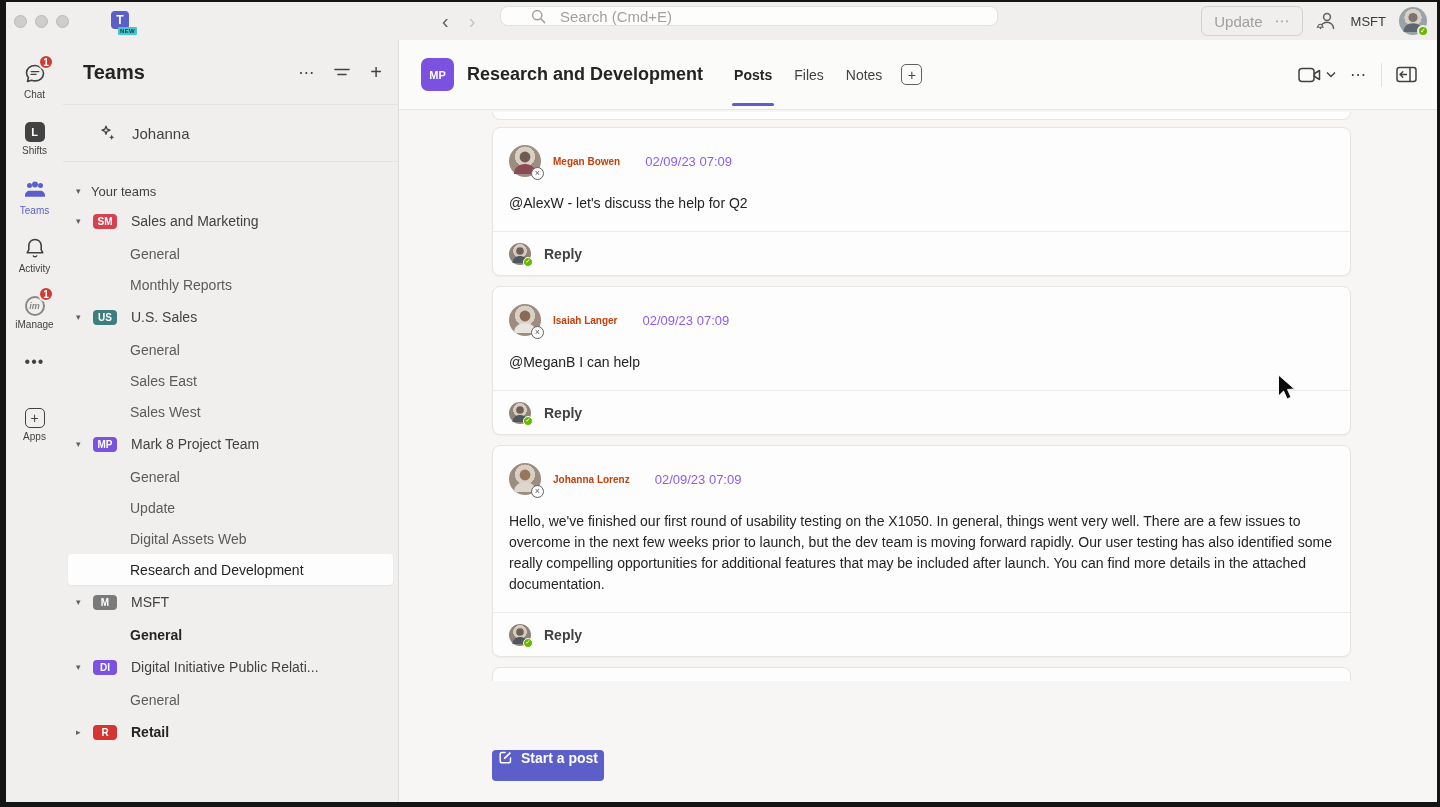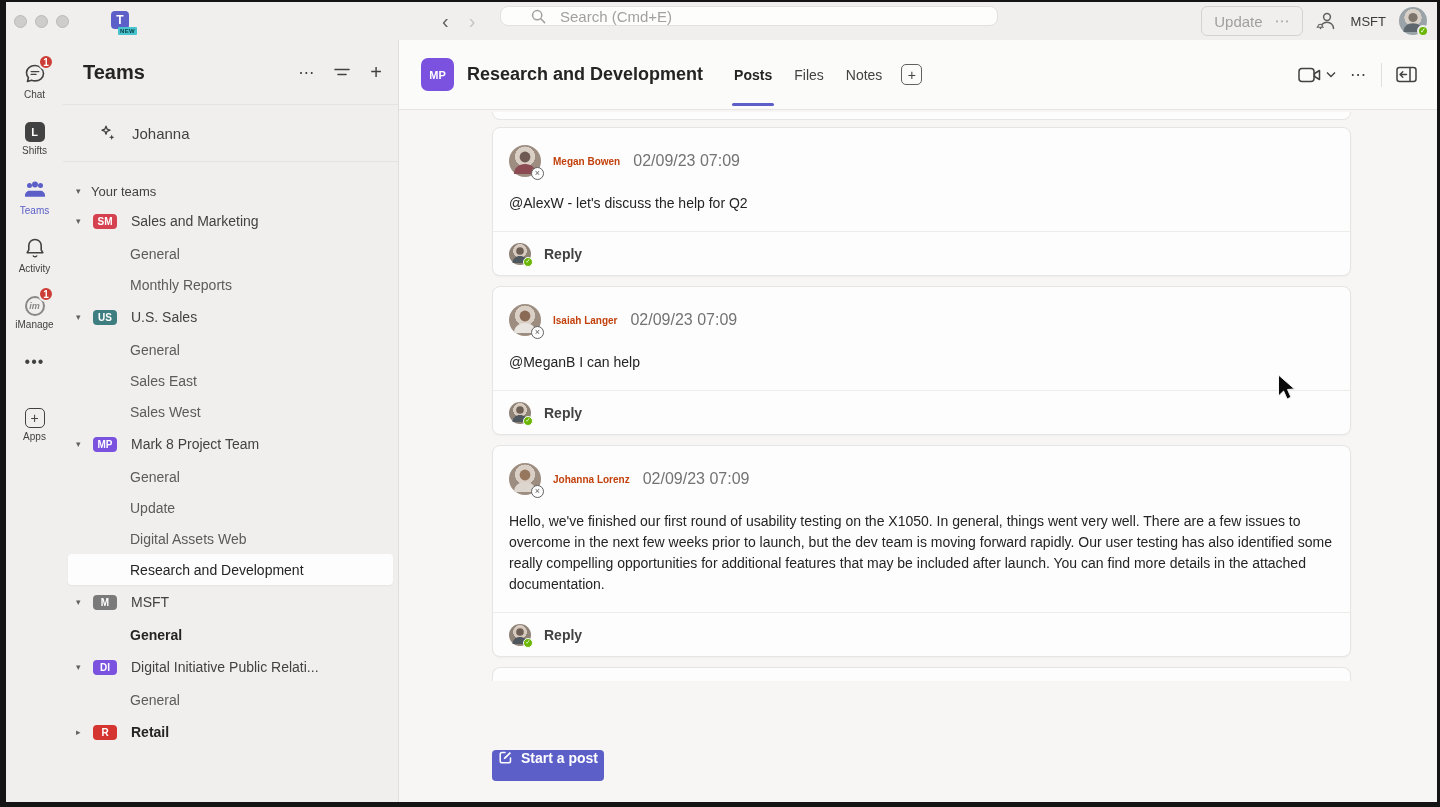--- a/index.html
+++ b/index.html
@@ -101,21 +101,21 @@
   .card.partial-top { height:8px; border-top:none; border-radius:0 0 8px 8px; margin-bottom:7px; box-shadow:none; }
   .card.partial-bottom { height:14px; border-bottom:none; border-radius:8px 8px 0 0; box-shadow:none; }
   .card-main { padding:17px 16px 17px; }
   .post-head { display:flex; align-items:center; gap:12px; margin-bottom:16px; }
   .pavatar { position:relative; width:32px; height:32px; border-radius:50%;
     background:radial-gradient(circle at 50% 36%, #dacfc5 0 38%, #9d8d80 39% 100%); }
   .presence-off { position:absolute; right:-3px; bottom:-3px; width:13px; height:13px; border-radius:50%;
     background:#fdfdfd; border:1.5px solid #616161; color:#616161; font-size:9px; line-height:10px;
     text-align:center; }
   .pname { font-size:10px; font-weight:600; color:#c2410c; }
-  .ptime { font-size:16px; color:#737373; margin-left:1px; }
+  .ptime { font-size:13px; color:#8b5cf6; margin-left:13px; }
   .ptext { font-size:14px; line-height:21px; color:#242424; max-width:830px; }
   .reply-bar { border-top:1px solid #ececeb; height:44px; display:flex; align-items:center; padding:0 16px; gap:13px; }
   .ravatar { position:relative; width:22px; height:22px; border-radius:50%;
     background:radial-gradient(circle at 50% 36%, #d6cabe 0 38%, #8f8378 39% 100%); }
   .presence-ok-sm { position:absolute; right:-2px; bottom:-2px; width:10px; height:10px; border-radius:50%;
     background:#6bb700; border:1.5px solid #fdfdfd; color:#fff; font-size:6px; line-height:7px;
     text-align:center; font-weight:bold; }
   .reply-lbl { font-size:14px; font-weight:600; color:#424242; }
   .start-post { position:absolute; left:93px; bottom:21px; height:31px; display:flex; 
     gap:8px; padding:0 6px; background:#5b5fc7; border:none; border-radius:4px; color:#fff; font-size:14px;

